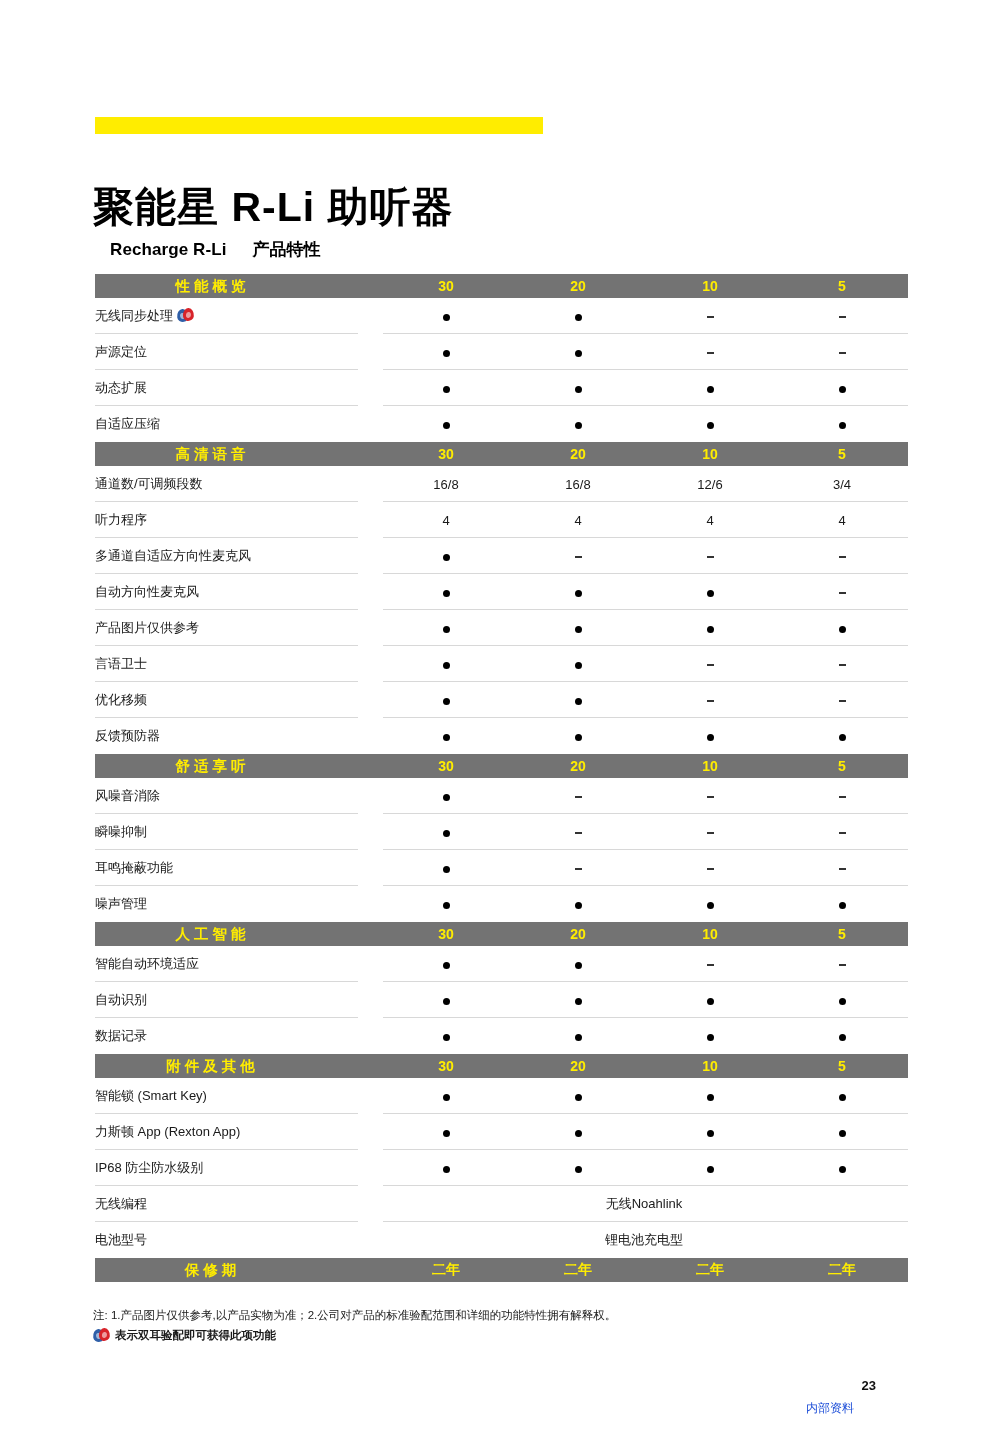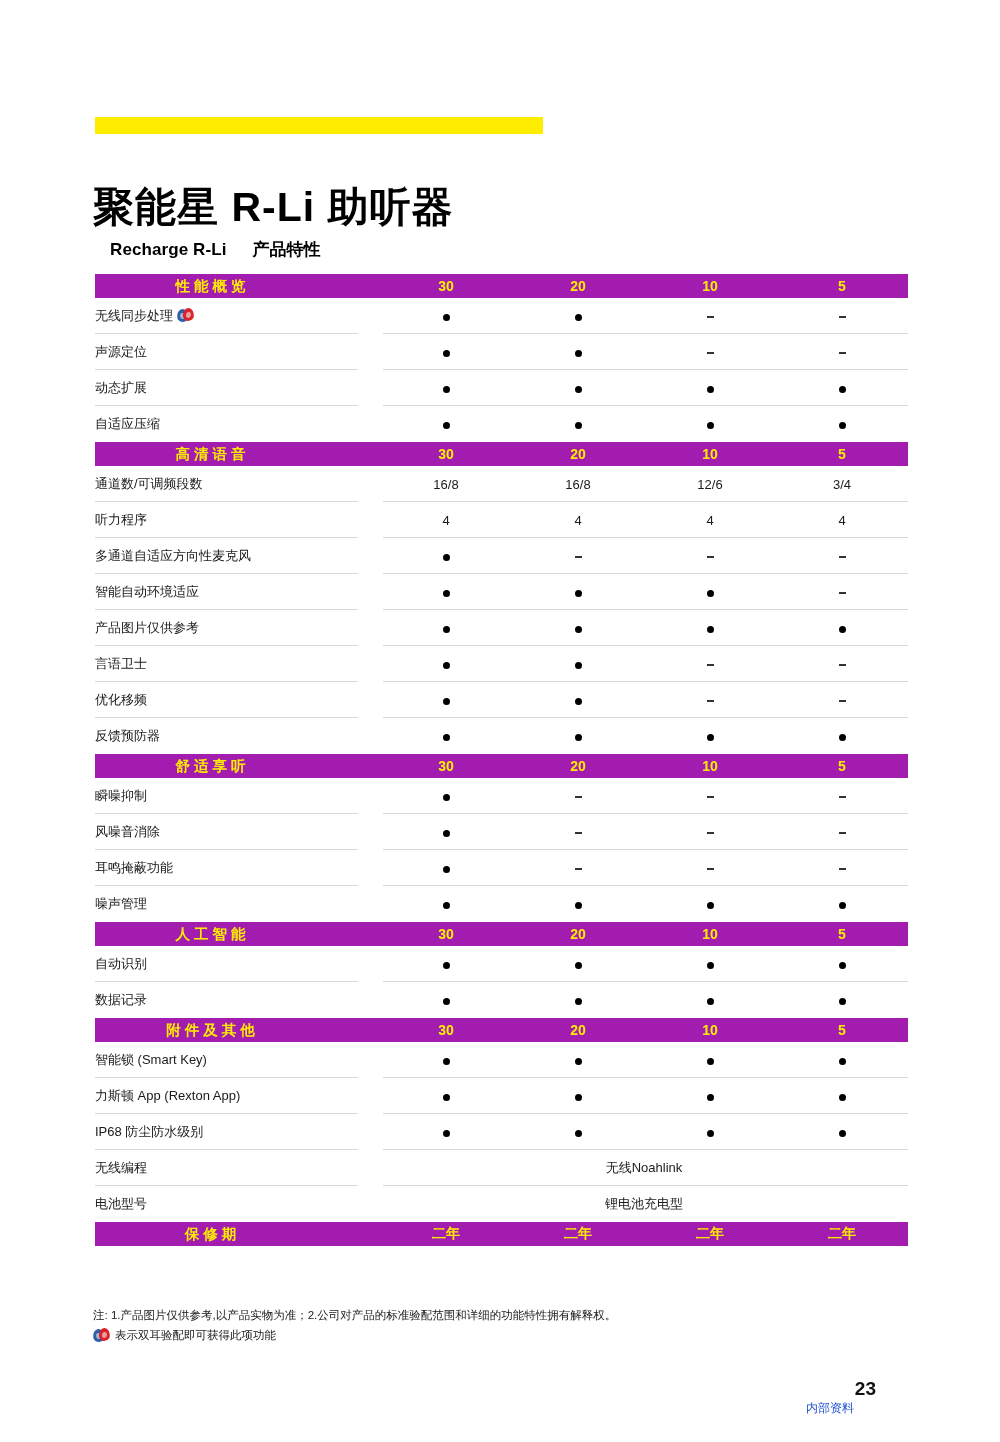--- a/index.html
+++ b/index.html
@@ -65,21 +65,21 @@
     table-layout: fixed;
   }
   .spec-table col.c-label { width: 285px; }
   .spec-table col.c-v1    { width: 132px; }
   .spec-table col.c-v2    { width: 132px; }
   .spec-table col.c-v3    { width: 132px; }
   .spec-table col.c-v4    { width: 132px; }
 
   
   tr.section-row td {
-    background: #a21caf;
+    background: #737373;
     color: #FFED00;
     height: 24px;
     font-size: 14.5px;
     font-weight: bold;
     padding: 0;
     vertical-align: middle;
   }
   tr.section-row td.sec-label {
     text-align: center;
     letter-spacing: 4px;
@@ -187,29 +187,30 @@
     top: 1305px;
     width: 740px;
     font-size: 11.5px;
     color: #1a1a1a;
     line-height: 1.75;
   }
   .footnotes .fn-line2 {
     display: flex;
     align-items: center;
     gap: 5px;
+    font-weight: bold;
   }
   .footnotes .ears-icon { margin-left: 0; }
 
   
   .page-number {
     position: absolute;
     right: 52px;
     top: 1378px;
-    font-size: 19px;
+    font-size: 13px;
     font-weight: bold;
     color: #111;
   }
   .page-imprint {
     position: absolute;
     right: 74px;
     top: 1400px;
     font-size: 12px;
     color: #1d4ed8;
   }
@@ -293,21 +294,21 @@
           <td class="val"><span class="mark-text">4</span></td>
         </tr>
         <tr class="data-row">
           <td class="lbl">多通道自适应方向性麦克风</td>
           <td class="val val-first"><span class="mark-dot"></span></td>
           <td class="val"><span class="mark-dash"></span></td>
           <td class="val"><span class="mark-dash"></span></td>
           <td class="val"><span class="mark-dash"></span></td>
         </tr>
         <tr class="data-row">
-          <td class="lbl">智能自动环境适应</td>
+          <td class="lbl">自动方向性麦克风</td>
           <td class="val val-first"><span class="mark-dot"></span></td>
           <td class="val"><span class="mark-dot"></span></td>
           <td class="val"><span class="mark-dot"></span></td>
           <td class="val"><span class="mark-dash"></span></td>
         </tr>
         <tr class="data-row">
           <td class="lbl">产品图片仅供参考</td>
           <td class="val val-first"><span class="mark-dot"></span></td>
           <td class="val"><span class="mark-dot"></span></td>
           <td class="val"><span class="mark-dot"></span></td>
@@ -335,28 +336,28 @@
           <td class="val"><span class="mark-dot"></span></td>
         </tr>
         <tr class="section-row">
           <td class="sec-label">舒适享听</td>
           <td class="sec-val">30</td>
           <td class="sec-val">20</td>
           <td class="sec-val">10</td>
           <td class="sec-val">5</td>
         </tr>
         <tr class="data-row">
+          <td class="lbl">风噪音消除</td>
+          <td class="val val-first"><span class="mark-dot"></span></td>
+          <td class="val"><span class="mark-dash"></span></td>
+          <td class="val"><span class="mark-dash"></span></td>
+          <td class="val"><span class="mark-dash"></span></td>
+        </tr>
+        <tr class="data-row">
           <td class="lbl">瞬噪抑制</td>
-          <td class="val val-first"><span class="mark-dot"></span></td>
-          <td class="val"><span class="mark-dash"></span></td>
-          <td class="val"><span class="mark-dash"></span></td>
-          <td class="val"><span class="mark-dash"></span></td>
-        </tr>
-        <tr class="data-row">
-          <td class="lbl">风噪音消除</td>
           <td class="val val-first"><span class="mark-dot"></span></td>
           <td class="val"><span class="mark-dash"></span></td>
           <td class="val"><span class="mark-dash"></span></td>
           <td class="val"><span class="mark-dash"></span></td>
         </tr>
         <tr class="data-row">
           <td class="lbl">耳鸣掩蔽功能</td>
           <td class="val val-first"><span class="mark-dot"></span></td>
           <td class="val"><span class="mark-dash"></span></td>
           <td class="val"><span class="mark-dash"></span></td>
@@ -368,20 +369,27 @@
           <td class="val"><span class="mark-dot"></span></td>
           <td class="val"><span class="mark-dot"></span></td>
           <td class="val"><span class="mark-dot"></span></td>
         </tr>
         <tr class="section-row">
           <td class="sec-label">人工智能</td>
           <td class="sec-val">30</td>
           <td class="sec-val">20</td>
           <td class="sec-val">10</td>
           <td class="sec-val">5</td>
+        </tr>
+        <tr class="data-row">
+          <td class="lbl">智能自动环境适应</td>
+          <td class="val val-first"><span class="mark-dot"></span></td>
+          <td class="val"><span class="mark-dot"></span></td>
+          <td class="val"><span class="mark-dash"></span></td>
+          <td class="val"><span class="mark-dash"></span></td>
         </tr>
         <tr class="data-row">
           <td class="lbl">自动识别</td>
           <td class="val val-first"><span class="mark-dot"></span></td>
           <td class="val"><span class="mark-dot"></span></td>
           <td class="val"><span class="mark-dot"></span></td>
           <td class="val"><span class="mark-dot"></span></td>
         </tr>
         <tr class="data-row no-rule">
           <td class="lbl">数据记录</td>

